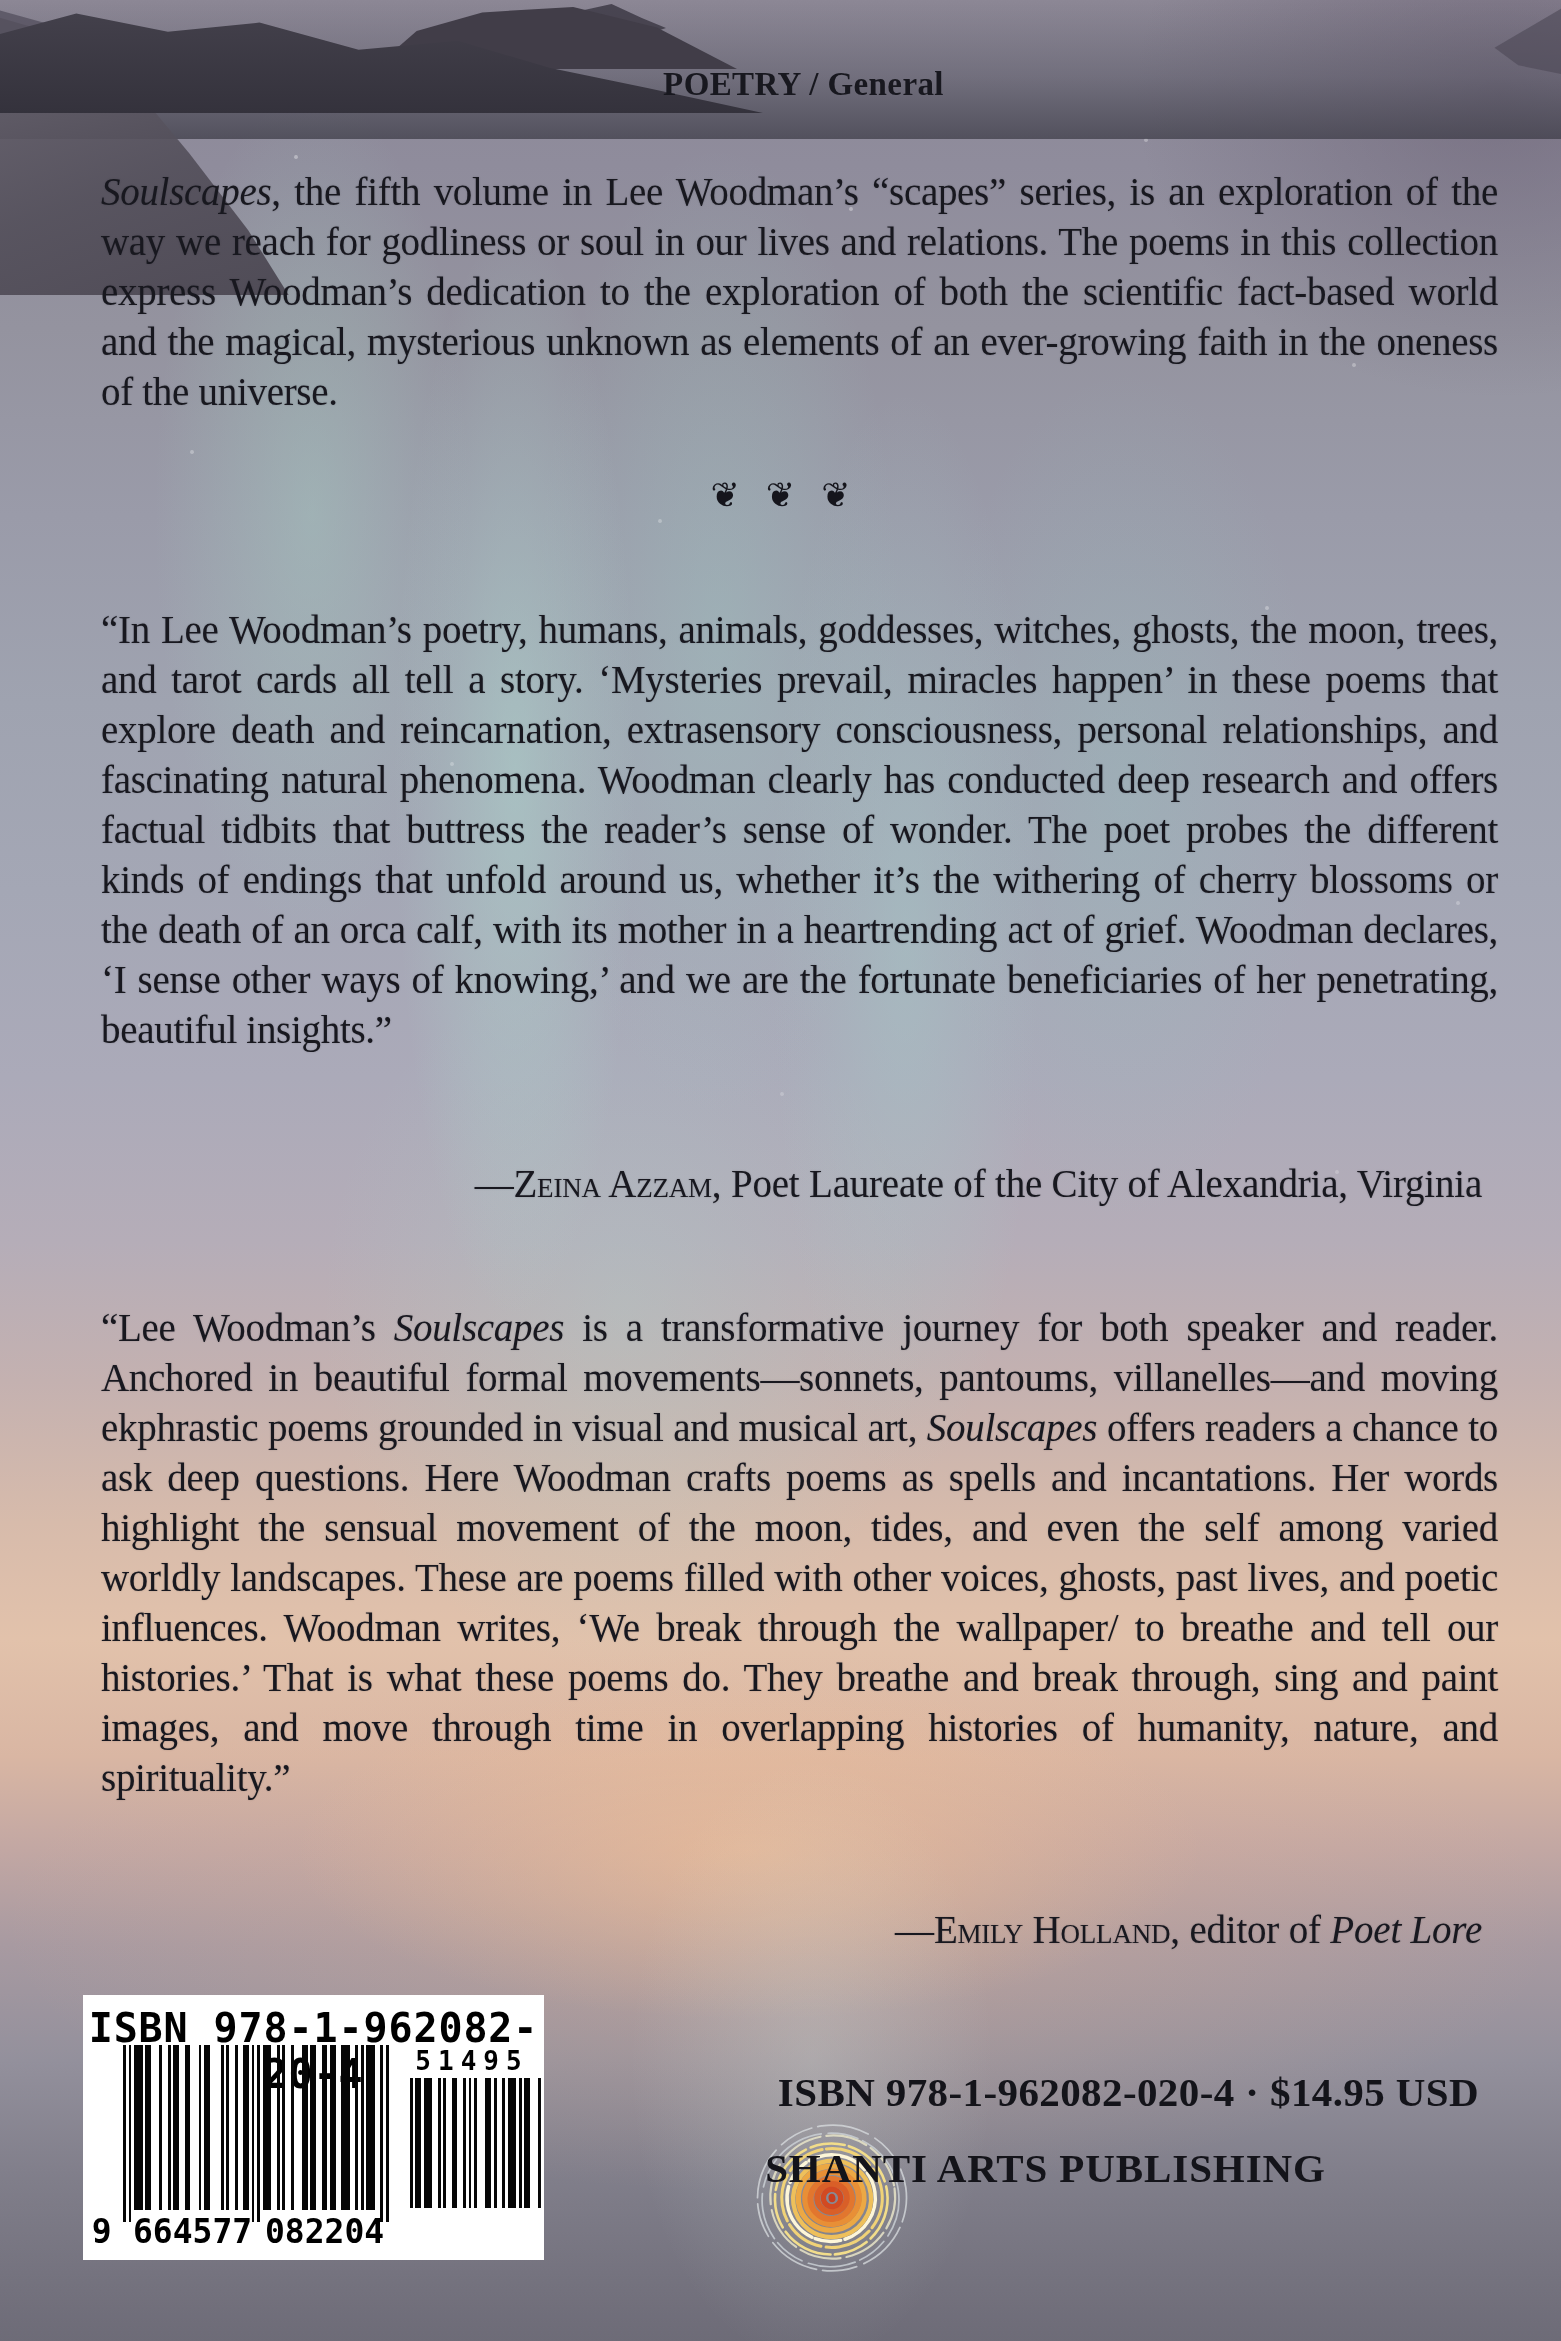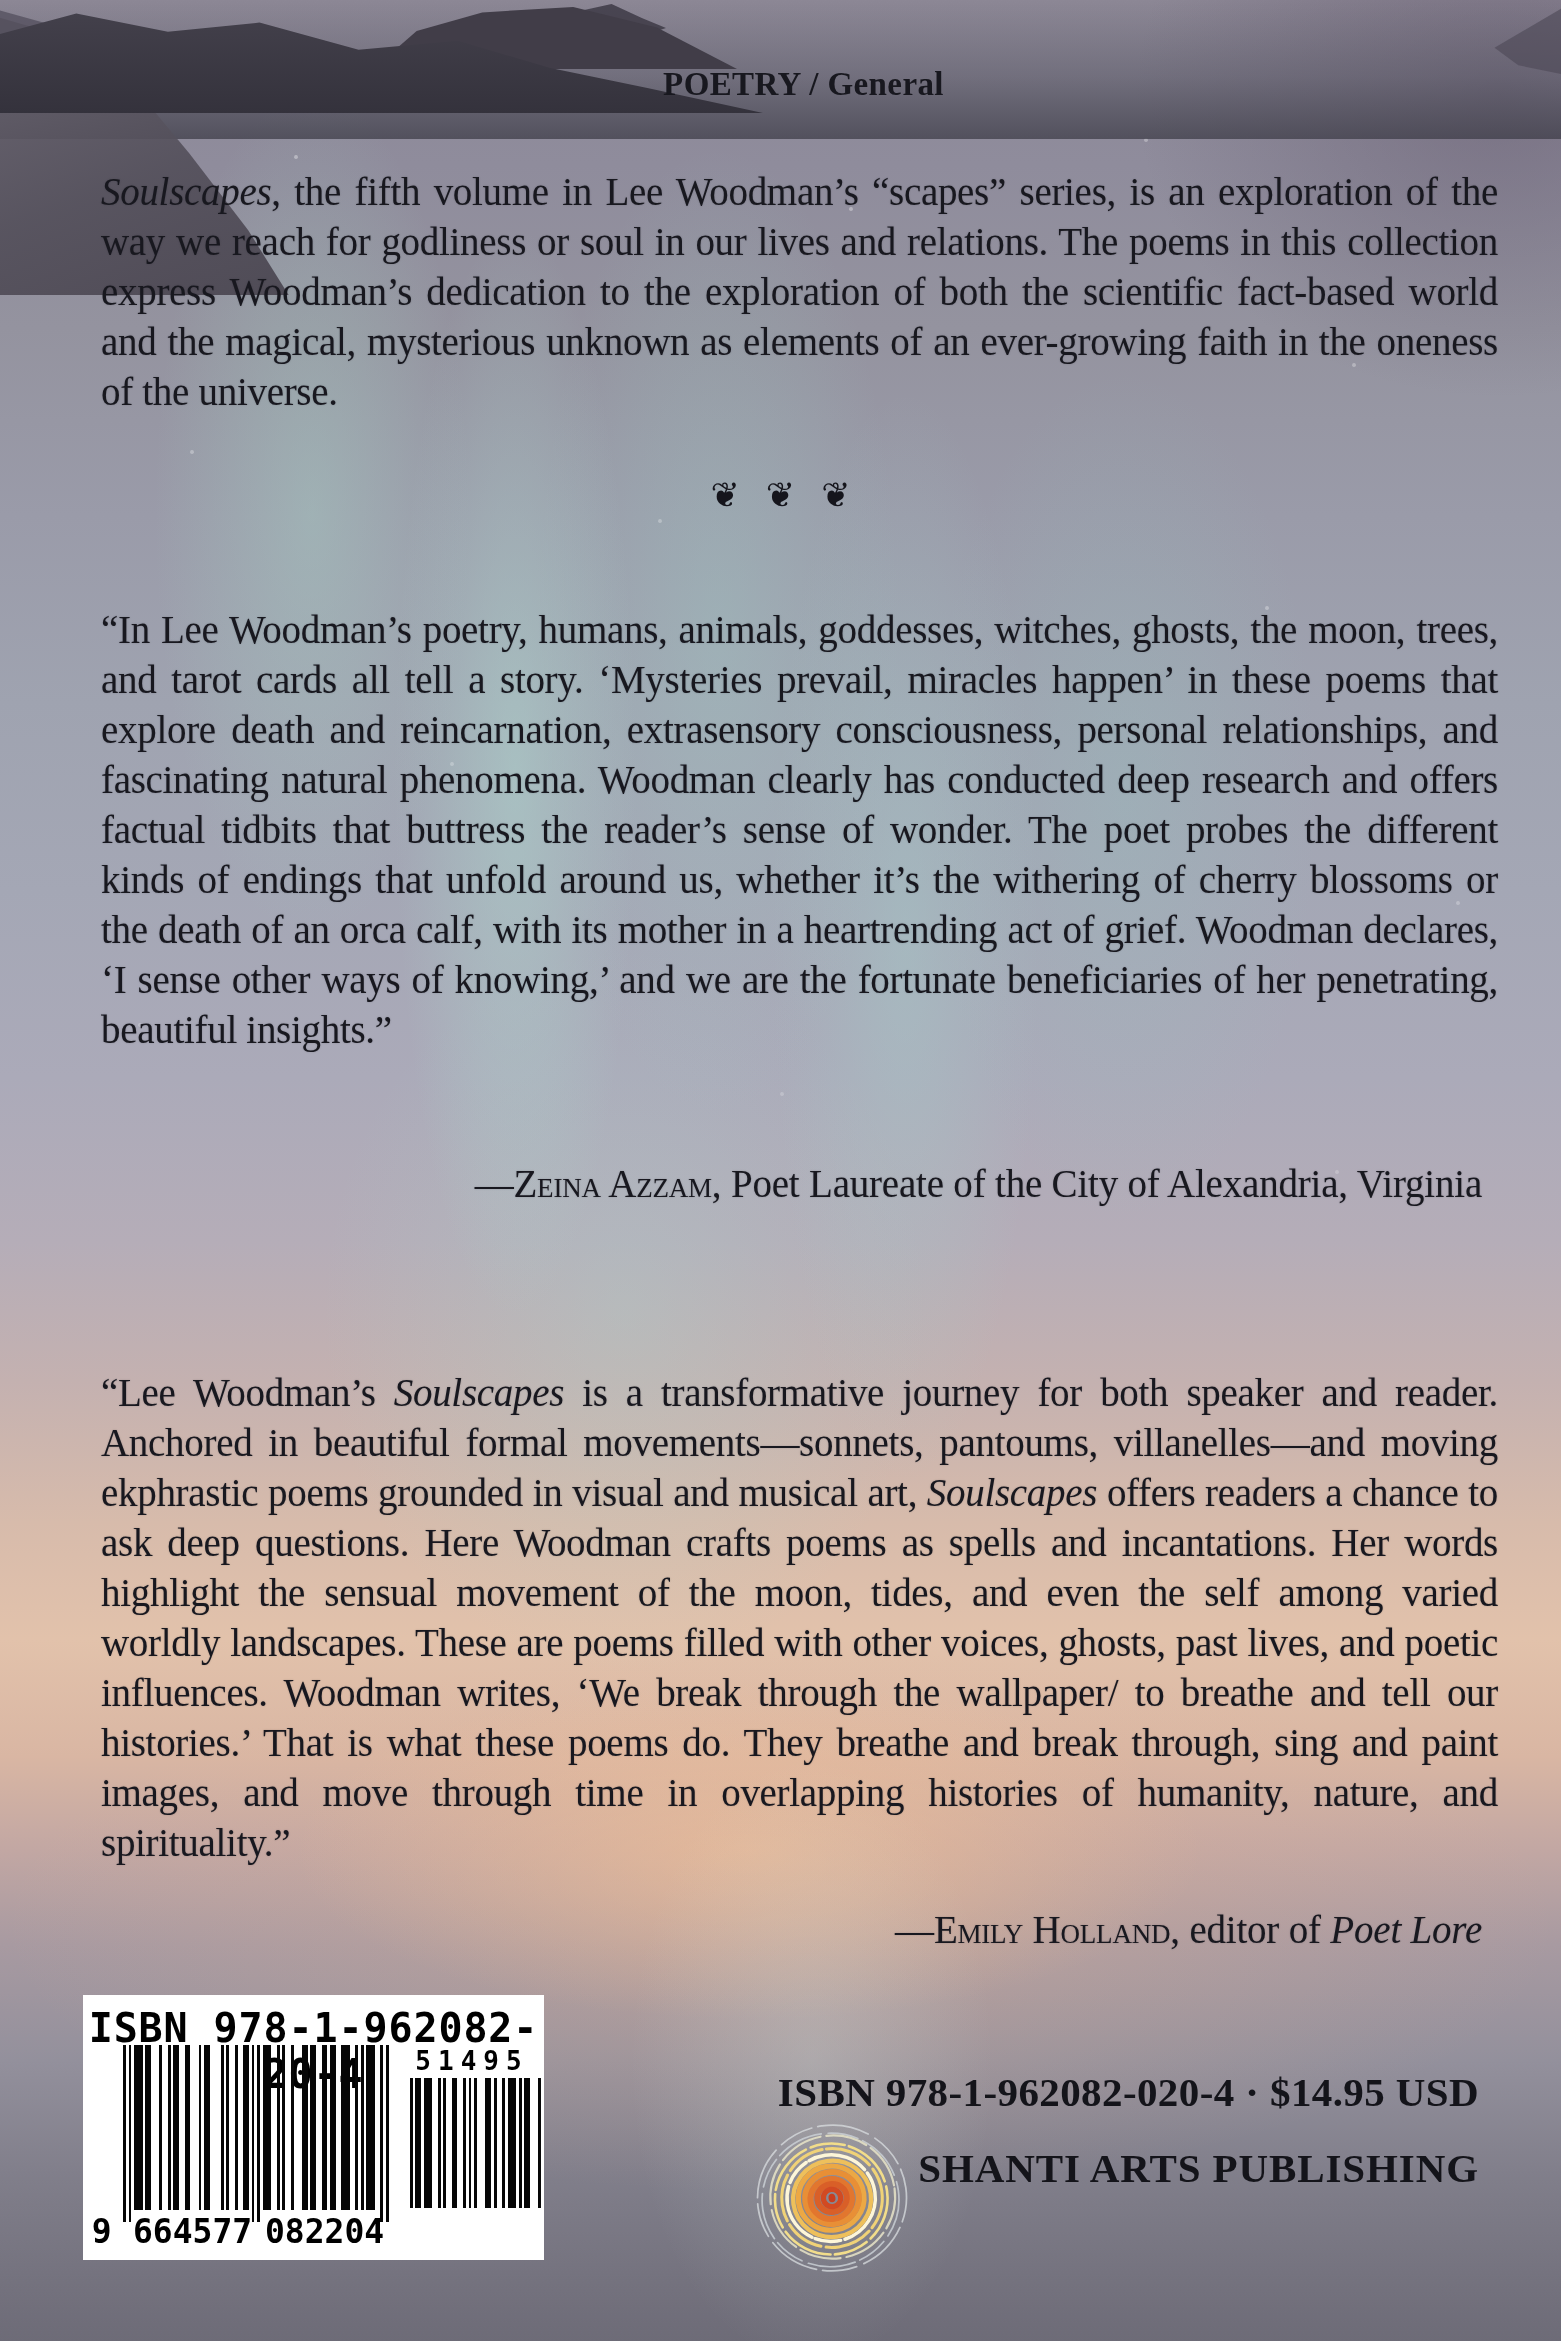--- a/index.html
+++ b/index.html
@@ -46,34 +46,34 @@
   .headland-right{position:absolute;left:1466px;top:2130;width:95px;height:87px;opacity:.65;
     clip-path:polygon(100% 10%,30% 55%,55% 75%,100% 85%);background:#4e4a58;}
   
   .category{position:absolute;left:0;top:66px;width:1561px;text-align:center;
     font-size:33px;font-weight:700;letter-spacing:0.4px;padding-left:23px;}
   .body{position:absolute;left:85px;width:1397px;margin:16px;
     font-size:39px;line-height:50px;letter-spacing:-0.3px;
     text-align:justify;text-shadow:0 0 1.7px rgba(25,25,35,.25);}
   .intro{top:151px;}
   .blurb1{top:589px;}
-  .blurb2{top:1352px;}
+  .blurb2{top:1287px;}
   .it{font-style:italic;}
   .divider{position:absolute;left:0;top:475px;width:1561px;text-align:center;
     font-size:35px;word-spacing:17.3px;color:#15151c;}
   .attr{position:absolute;left:85px;width:1397px;margin:0;text-align:right;
     font-size:39px;line-height:50px;letter-spacing:-0.2px;text-shadow:0 0 1.7px rgba(25,25,35,.25);}
   .attr1{top:1159px;}
   .attr2{top:1905px;}
   .sc{font-variant:small-caps;}
   
   .publine{position:absolute;right:82px;width:867px;text-align:right;margin:0;
     font-weight:700;font-size:41px;line-height:45px;letter-spacing:0.4px;color:#14141a;}
   .isbn-price{top:2070px;}
-  .pub-name{top:2146px;letter-spacing:0.9px;}
+  .pub-name{top:2146px;letter-spacing:0.9px;text-align:center;}
   .pub-site{top:2212px;letter-spacing:0.9px;}
   .logo{position:absolute;left:753px;top:2120px;width:158px;height:156px;}
   
   .bcbox{position:absolute;left:83px;top:1995px;width:461px;height:265px;background:#ffffff;
     font-family:"DejaVu Sans Mono","Liberation Mono",monospace;color:#000;}
   .bc-header{position:absolute;left:0;top:10.4px;width:100%;text-align:center;
     font-size:40px;font-weight:700;letter-spacing:0.9px;}
   .bc-main{position:absolute;left:40px;top:50px;display:flex;}
   .bc-addon{position:absolute;left:324px;top:83px;display:flex;}
   .bar{flex:0 0 2.8px;width:2.8px;height:165px;background:transparent;}

